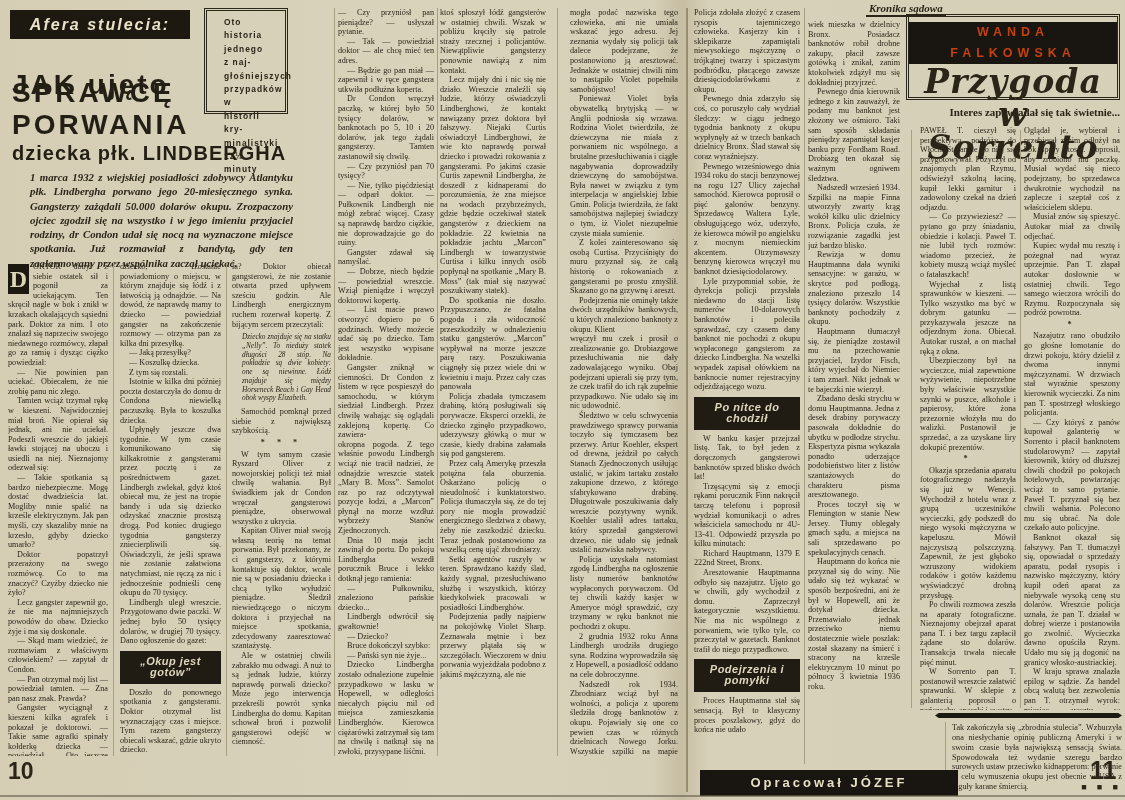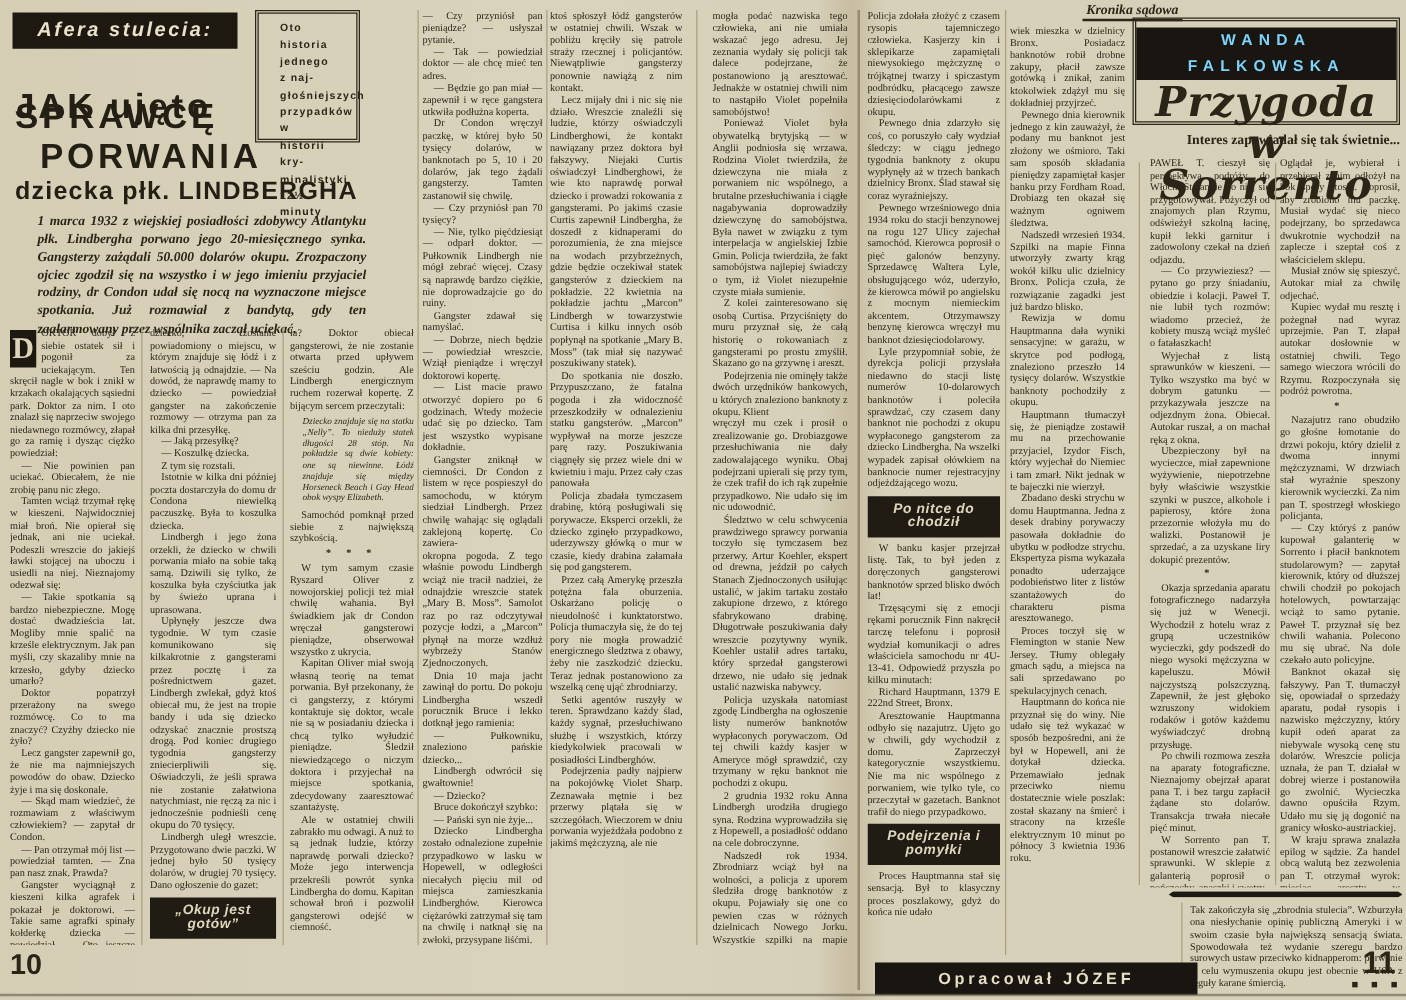--- a/index.html
+++ b/index.html
@@ -23,36 +23,36 @@
        font-family:"Liberation Serif",serif;font-weight:bold;font-size:24px;
        line-height:30px;text-align:center;margin:2px 4px 0 0;}
   .vr{position:absolute;width:1px;background:#a89f82;}
   
   #kicker-bar{position:absolute;left:10px;top:10px;width:180px;height:29px;
        background:#1d1810;color:#e9e2c9;font-family:"Liberation Sans",sans-serif;
        font-style:italic;font-weight:bold;font-size:16px;line-height:29px;
        text-align:center;letter-spacing:2px;}
   .hl{position:absolute;left:12px;font-family:"Liberation Sans",sans-serif;
        font-weight:bold;color:#241f14;letter-spacing:3px;font-size:28px;line-height:1;}
-  #hl1{top:47px;margin-top:24px;} #hl2{top:79px;} #hl3{top:111px;margin-left:20px;}
+  #hl1{top:47px;margin-top:24px;} #hl2{top:79px;} #hl3{top:111px;}
   #hl4{top:143px;font-size:20px;letter-spacing:1px;}
   #series-box{position:absolute;left:204px;top:8px;width:84px;height:106px;
        border:3px double #2b261a;padding:5px 17px;box-sizing:border-box;}
   #series-box .par{font-family:"Liberation Sans",sans-serif;font-weight:bold;
        font-size:8.4px;line-height:13.4px;letter-spacing:1px;text-indent:0;text-align:left;}
   #intro{position:absolute;left:30px;top:170px;width:263px;height:88px;
        font-style:italic;font-weight:bold;font-size:10.8px;line-height:1.32;text-align:justify;}
   #pageno-left{position:absolute;left:8px;top:758px;font-family:"Liberation Sans",sans-serif;
        font-weight:bold;font-size:23px;}
   
   #kronika{position:absolute;left:866px;top:1px;font-weight:bold;font-style:italic;
        font-size:11px;border-bottom:2px solid #2b2518;padding:1px 3px 1px;background:rgba(215,208,184,.85);}
   #sorrento-box{position:absolute;left:906px;top:14px;width:214px;height:86px;
        border:3px double #2b261a;box-sizing:border-box;text-align:center;}
-  #falkowska-band{display:inline-block;margin-top:5px;background:#191510;color:#7dd3fc;
+  #falkowska-band{display:inline-block;margin-top:5px;background:#191510;color:#c2410c;
        font-family:"Liberation Sans",sans-serif;font-weight:bold;font-size:12.5px;
        letter-spacing:5px;line-height:21px;padding:0 12px;}
   #sorrento-title{margin-top:1px;font-family:"DejaVu Serif",serif;font-style:italic;
        font-weight:bold;font-size:33px;line-height:1;letter-spacing:1px;}
   #sorrento-sub{position:absolute;left:906px;top:106px;width:214px;text-align:right;
        font-weight:bold;font-size:11px;}
   
   #divider{position:absolute;left:935px;top:713px;width:187px;height:5px;background:#1c1812;
        clip-path:polygon(0 50%,2% 0,98% 0,100% 50%,98% 100%,2% 100%);}
   #closing{position:absolute;left:952px;top:723px;width:170px;height:72px;
@@ -98,21 +98,20 @@
       <p class="par">— Skąd mam wiedzieć, że rozmawiam z właściwym człowiekiem? — zapytał dr Condon.</p>
       <p class="par">— Pan otrzymał mój list — powiedział tamten. — Zna pan nasz znak. Prawda?</p>
       <p class="par">Gangster wyciągnął z kieszeni kilka agrafek i pokazał je doktorowi. — Takie same agrafki spinały kołderkę dziecka — powiedział. — Oto jeszcze jeden dowód.</p>
     </div>
   <div class="col" style="left:120px;top:262px;width:101px;height:494px">
       <p class="par nofirst">dziecko, zostanie powiadomiony o miejscu, w którym znajduje się łódź i z łatwością ją odnajdzie. — Na dowód, że naprawdę mamy to dziecko — powiedział gangster na zakończenie rozmowy — otrzyma pan za kilka dni przesyłkę.</p>
       <p class="par">— Jaką przesyłkę?</p>
       <p class="par">— Koszulkę dziecka.</p>
       <p class="par">Z tym się rozstali.</p>
       <p class="par">Istotnie w kilka dni później poczta dostarczyła do domu dr Condona niewielką paczuszkę. Była to koszulka dziecka.</p>
-      <p class="par">Lindbergh i jego żona orzekli, że dziecko w chwili porwania miało na sobie taką samą. Dziwili się tylko, że koszulka była czyściutka jak by świeżo uprana i uprasowana.</p>
       <p class="par">Upłynęły jeszcze dwa tygodnie. W tym czasie komunikowano się kilkakrotnie z gangsterami przez pocztę i za pośrednictwem gazet. Lindbergh zwlekał, gdyż ktoś obiecał mu, że jest na tropie bandy i uda się dziecko odzyskać znacznie prostszą drogą. Pod koniec drugiego tygodnia gangsterzy zniecierpliwili się. Oświadczyli, że jeśli sprawa nie zostanie załatwiona natychmiast, nie ręczą za nic i jednocześnie podnieśli cenę okupu do 70 tysięcy.</p>
       <p class="par">Lindbergh uległ wreszcie. Przygotowano dwie paczki. W jednej było 50 tysięcy dolarów, w drugiej 70 tysięcy. Dano ogłoszenie do gazet:</p>
       <p class="par band">„Okup jest gotów”</p>
       <p class="par">Doszło do ponownego spotkania z gangsterami. Doktor otrzymał list wyznaczający czas i miejsce. Tym razem gangsterzy obiecali wskazać, gdzie ukryto dziecko.</p>
     </div>
   <div class="col" style="left:232px;top:262px;width:99px;height:494px">
       <p class="par nofirst">ła? Doktor obiecał gangsterowi, że nie zostanie otwarta przed upływem sześciu godzin. Ale Lindbergh energicznym ruchem rozerwał kopertę. Z bijącym sercem przeczytali:</p>
       <p class="par inset">Dziecko znajduje się na statku „Nelly”. To nieduży statek długości 28 stóp. Na pokładzie są dwie kobiety: one są niewinne. Łódź znajduje się między Horseneck Beach i Gay Head obok wyspy Elizabeth.</p>
       <p class="par">Samochód pomknął przed siebie z największą szybkością.</p>
       <p class="par stars">* * *</p>

